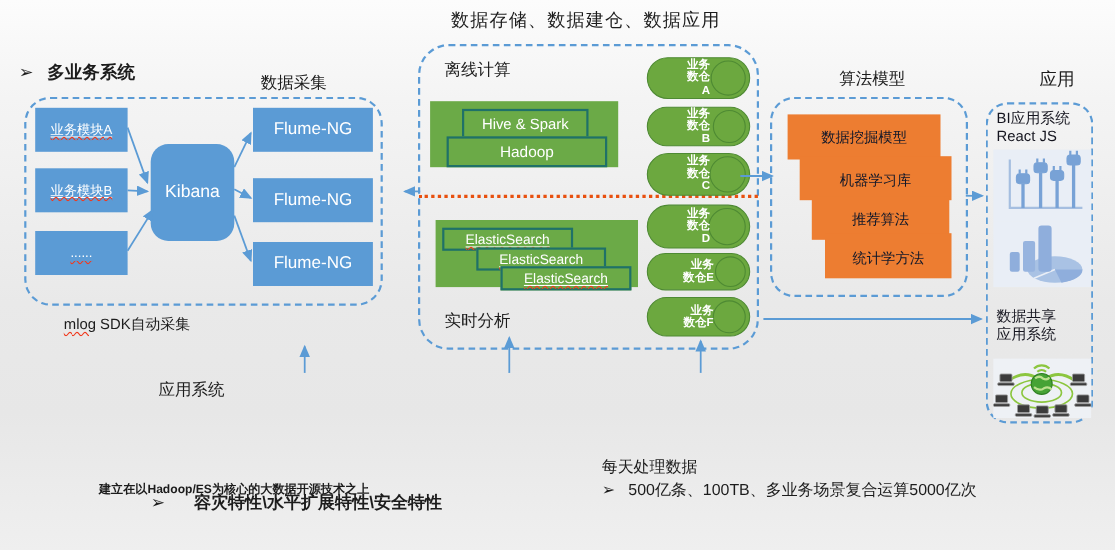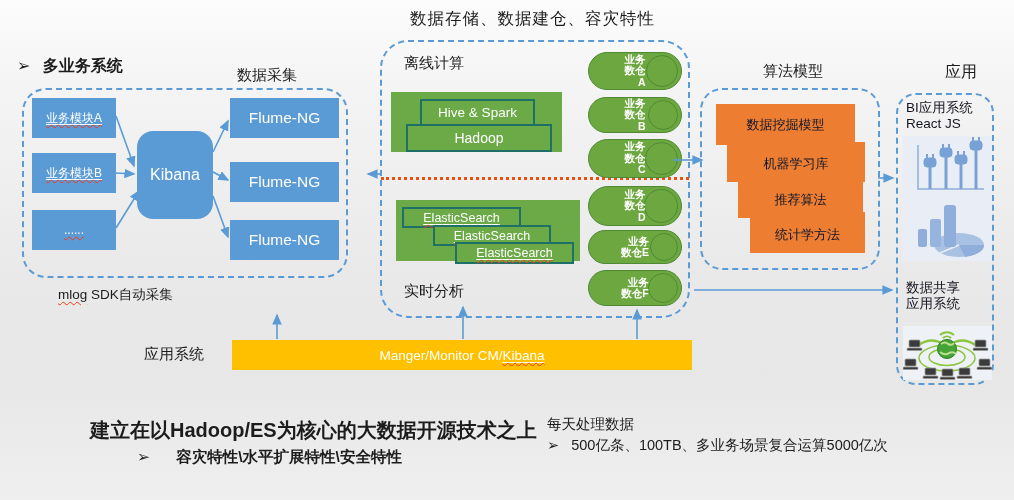--- a/index.html
+++ b/index.html
@@ -31,21 +31,21 @@
   .panel{background:#e9eef6;}
   .pre{white-space:pre-line;}
   svg{display:block;}
   #connectors{pointer-events:none;}
 </style>
 </head>
 <body>
 
 <div id="canvas">
 
-  <div class="abs lbl" style="left:410px;top:8px;font-size:16.5px;letter-spacing:1px;">数据存储、数据建仓、容灾特性</div>
+  <div class="abs lbl" style="left:410px;top:8px;font-size:16.5px;letter-spacing:1px;">数据存储、数据建仓、数据应用</div>
 
   <div class="abs lbl" style="left:17px;top:56px;font-size:16px;font-weight:bold;">
     <span>➢</span>
     <span style="margin-left:8px;">多业务系统</span>
   </div>
   <div class="abs lbl" style="left:237px;top:66px;font-size:15px;">数据采集</div>
 
   <div class="abs dash" style="left:22px;top:88px;width:322px;height:186px;"></div>
 
   <div class="abs bluebox" style="left:32px;top:98px;width:84px;height:40px;font-size:12px;">
@@ -218,26 +218,22 @@
           <rect x="20" y="50" width="15" height="2.5" rx="1"></rect>
         <rect x="56" y="42" width="11" height="7" rx="1"></rect>
           <rect x="54" y="50" width="15" height="2.5" rx="1"></rect>
         <rect x="39" y="43" width="11" height="7" rx="1"></rect>
           <rect x="37" y="51" width="15" height="2.5" rx="1"></rect>
       </g>
     </svg>
   </div>
 
   <div class="abs lbl" style="left:144px;top:345px;font-size:15px;">应用系统</div>
-  <div class="abs" style="left:232px;top:340px;width:460px;height:30px;background:#FFC000;color:#fff;
-       display:flex;align-items:center;justify-content:center;font-size:13.5px;">
-    <span><span>Manger/Monitor  CM/</span><span class="u"><span class="sq">Kibana</span></span></span>
-  </div>
-
-  <div class="abs lbl" style="left:90px;top:417px;font-size:20px;font-weight:bold;">建立在以Hadoop/ES为核心的大数据开源技术之上</div>
+
+  <div class="abs lbl" style="left:90px;top:437px;font-size:11px;font-weight:bold;">建立在以Hadoop/ES为核心的大数据开源技术之上</div>
   <div class="abs lbl" style="left:137px;top:447px;font-size:15.5px;font-weight:bold;">
     <span>➢</span>
     <span style="margin-left:22px;">容灾特性\水平扩展特性\安全特性</span>
   </div>
   <div class="abs lbl" style="left:547px;top:415px;font-size:14.5px;">每天处理数据</div>
   <div class="abs lbl" style="left:547px;top:436px;font-size:14.5px;">
     <span>➢</span>
     <span style="margin-left:8px;">500亿条、100TB、多业务场景复合运算5000亿次</span>
   </div>
 

